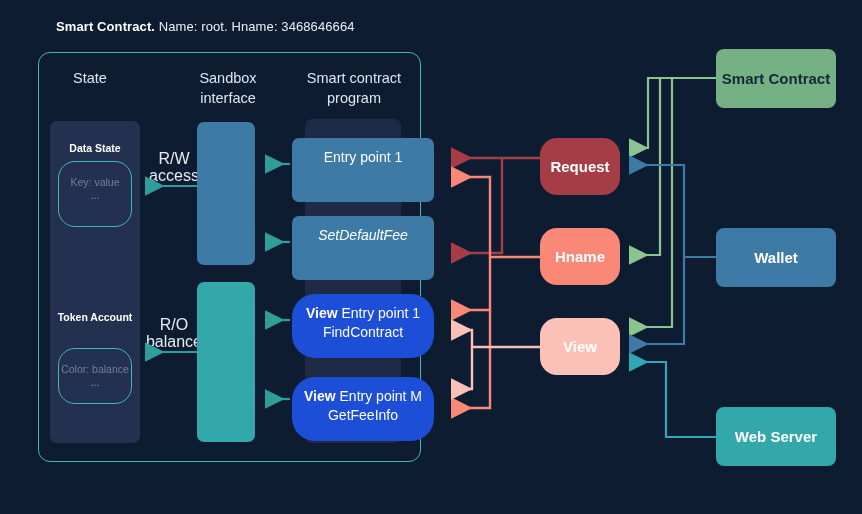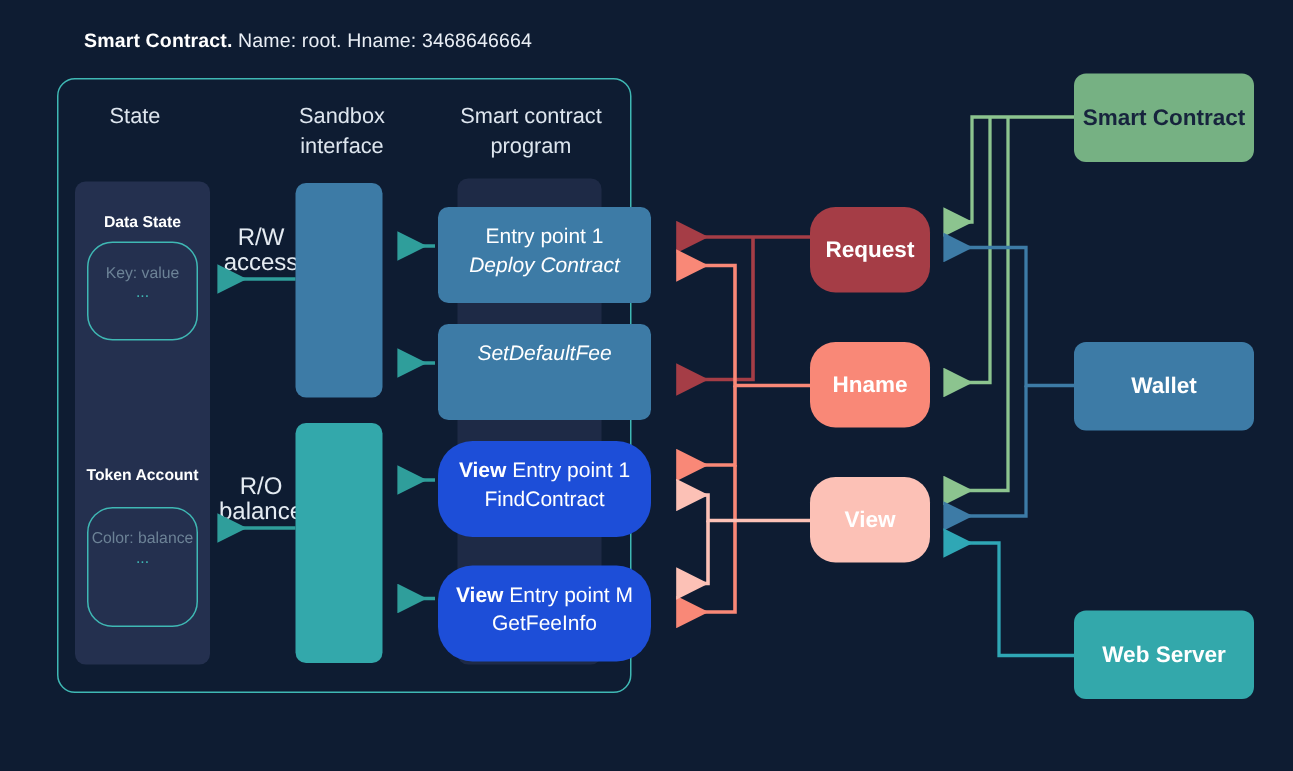--- a/index.html
+++ b/index.html
@@ -66,21 +66,21 @@
 
   .state-inner {
     border: 1.6px solid #3fb8b4;
     border-radius: 17px;
     width: 74px;
     background: transparent;
     text-align: center;
     padding-top: 13px;
   }
   #data-state-box  { left: 58px; top: 161px; height: 66px; }
-  #token-acct-box  { left: 58px; top: 338px; height: 80px; }
+  #token-acct-box  { left: 58px; top: 348px; height: 56px; }
   .state-inner .kv   { color: #6c8296; font-size: 10.5px; line-height: 14px; }
   .state-inner .dots { color: #3fb8b4; font-size: 10.5px; line-height: 12px; }
 
   
   .access-label {
     color: #e4ebf2;
     font-size: 16px;
     text-align: center;
     line-height: 17px;
     width: 62px;
@@ -199,21 +199,20 @@
   <div class="abs access-label" id="ro-access" style="white-space:pre-line">R/O
 balance</div>
 
   <div class="abs" id="sandbox-rw"></div>
   <div class="abs" id="sandbox-ro"></div>
 
   <div class="abs" id="program-col"></div>
 
   <div class="abs ep call" id="ep1">
     <div><span>Entry point 1</span></div>
-    <div class="sub">Deploy Contract</div>
   </div>
   <div class="abs ep call" id="epN">
     <div class="sub">SetDefaultFee</div>
   </div>
   <div class="abs ep view" id="epv1">
     <div><span class="vw">View</span> <span>Entry point 1</span></div>
     <div class="subn">FindContract</div>
   </div>
   <div class="abs ep view" id="epvM">
     <div><span class="vw">View</span> <span>Entry point M</span></div>

